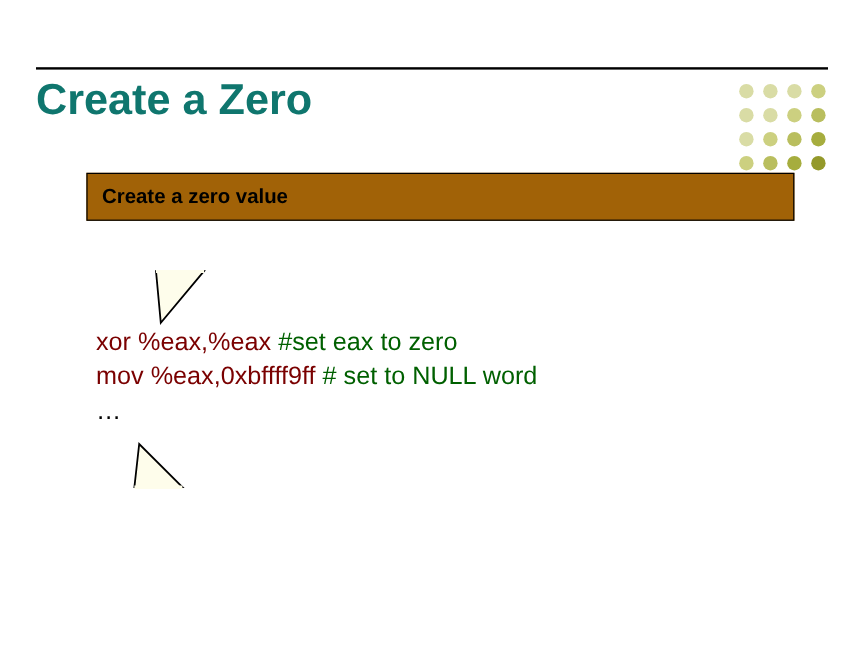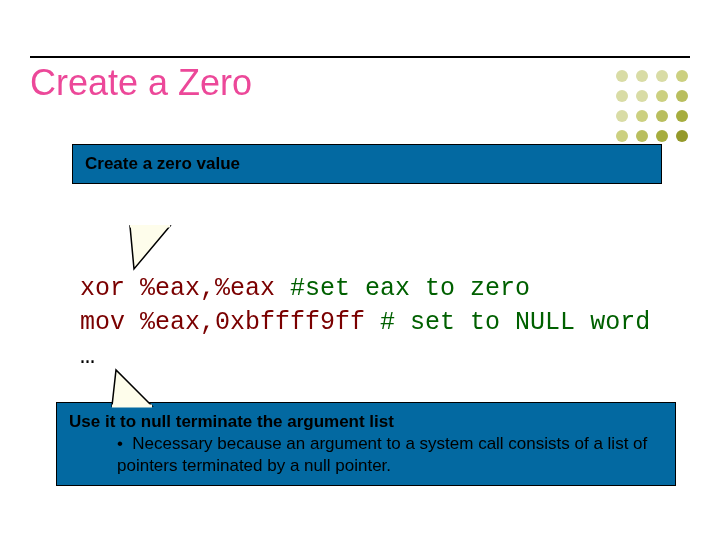--- a/index.html
+++ b/index.html
@@ -39,28 +39,28 @@
     top: 56px;
     left: 30px;
     right: 30px;
   }
   .title-rule {
     border-top: 2px solid #000;
     width: 100%;
   }
   .title-text {
     font-size: 36px;
-    font-weight: 400;
-    color: #ec4899;
+    font-weight: 700;
+    color: #0f766e;
     margin-top: 4px;
   }
   
   .callout {
     position: absolute;
-    background: #0369a1;
+    background: #a16207;
     border: 1.5px solid #000;
     box-sizing: border-box;
     padding: 8px 12px;
     font-size: 17px;
     line-height: 1.3;
     color: #000;
     z-index: 3;
   }
   .callout .head {
     font-weight: 700;
@@ -81,22 +81,22 @@
     z-index: 4;
   }
   .tail svg { display: block; }
   .tail1 { top: 225px; left: 128px; }
   .tail2 { top: 368px; left: 108px; }
   
   .code {
     position: absolute;
     top: 272px;
     left: 80px;
-    font-family: Liberation Mono, monospace;
-    font-size: 25px;
+    font-family: Liberation Sans, sans-serif;
+    font-size: 21px;
     line-height: 1.35;
     color: #000;
     white-space: pre;
     z-index: 2;
   }
   .code .kw { color: #7a0000; }   
   .code .rg { color: #7a0000; }
   .code .cm { color: #006000; }   
   .bul {
     display: inline-block;
@@ -149,18 +149,14 @@
 <span class="kw">mov</span> <span class="rg">%eax,0xbffff9ff</span> <span class="cm"># set to NULL word</span>
 <span>…</span></div>
 
   <div class="tail tail2">
     <svg width="56" height="40">
       <polygon points="4,38 44,38 8,2" fill="#fefdeb" stroke="#000" stroke-width="1.5"></polygon>
       <line x1="4" y1="38" x2="44" y2="38" stroke="#fefdeb" stroke-width="3"></line>
     </svg>
   </div>
 
-  <div class="callout callout2">
-    <div class="head">Use it to null terminate the argument list</div>
-    <div class="sub"><span class="bul">•</span><span>Necessary because an argument to a system call consists of a list of pointers terminated by a null pointer.</span></div>
-  </div>
 
 </div>
 
 </body></html>

